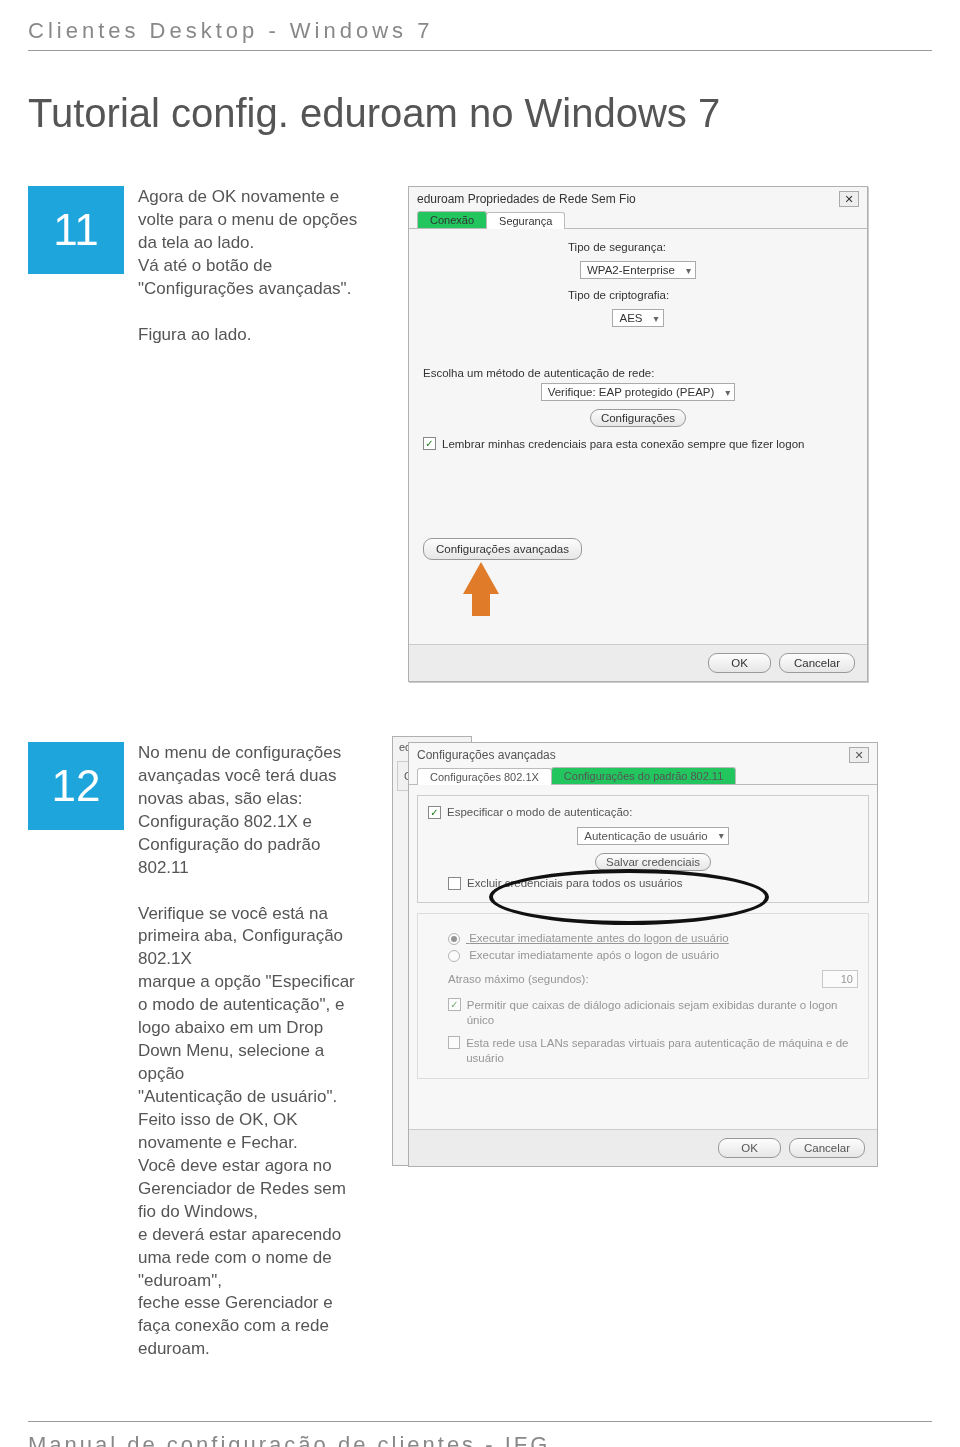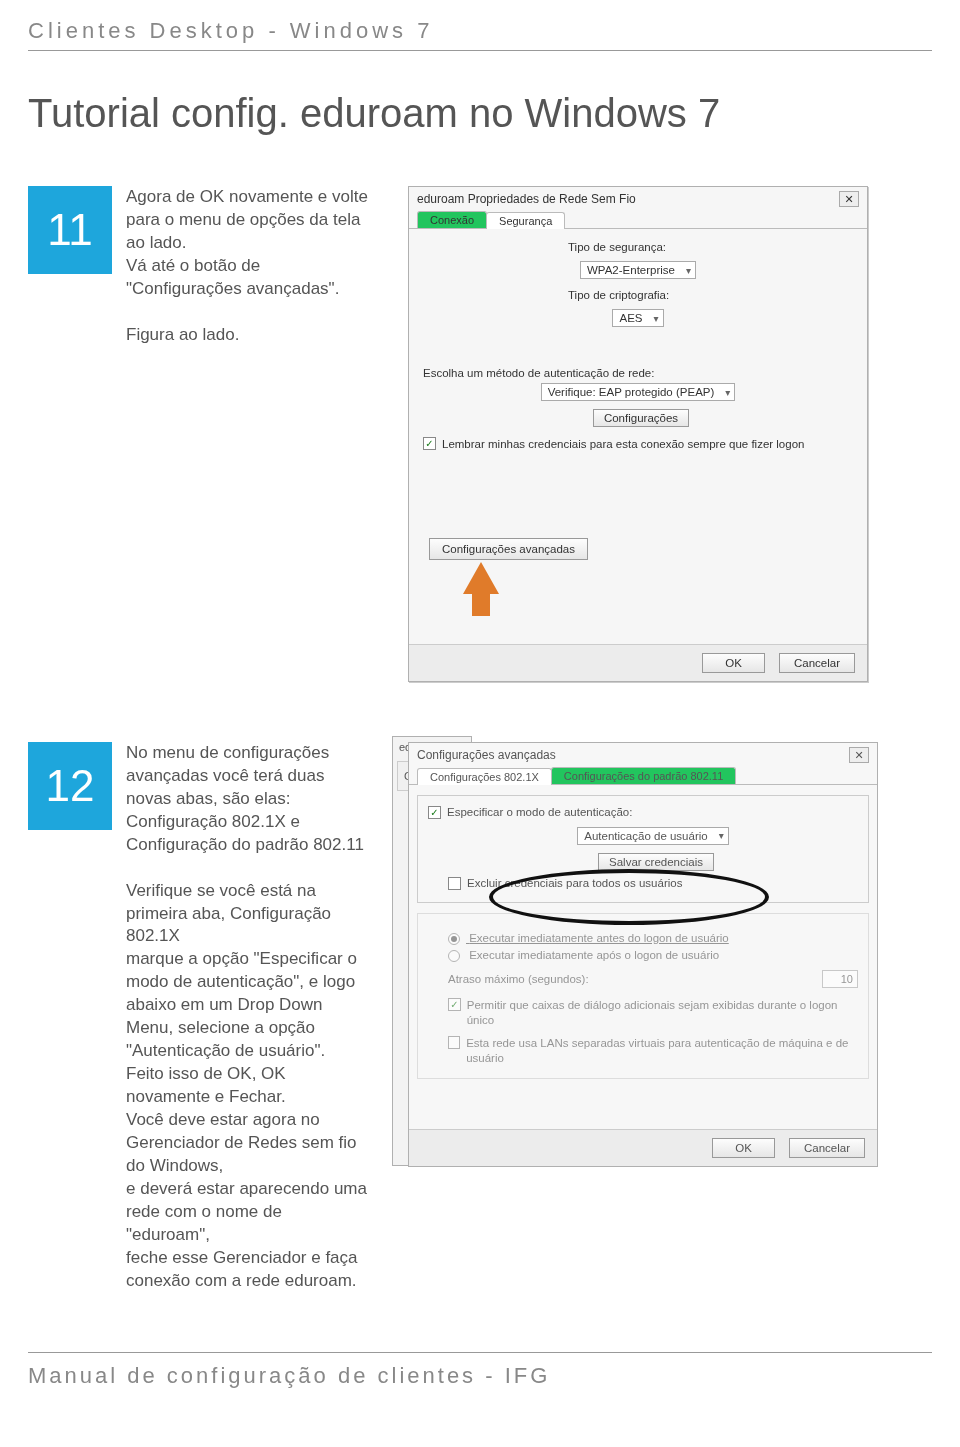--- a/index.html
+++ b/index.html
@@ -35,21 +35,21 @@
     display: flex;
     align-items: flex-start;
     gap: 14px;
     flex: 0 0 340px;
   }
   .step-num {
     background: #1ea6dc;
     color: #fff;
     font-size: 44px;
     font-weight: normal;
-    width: 84px;
+    width: 96px;
     height: 88px;
     display: flex;
     align-items: center;
     justify-content: center;
   }
   .step-text {
     font-size: 17px;
     line-height: 1.35;
     color: #555;
     flex: 1;
@@ -110,22 +110,21 @@
     display:flex; align-items:center;
   }
   .dlg-select::after{
     content:"▾"; position:absolute; right:4px; color:#666; font-size:10px;
   }
   .dlg-btn {
     border:1px solid #999;
     background: linear-gradient(#fdfdfd,#e6e6e6);
     padding:2px 10px;
     font-size:11.5px;
-    border-radius:0;
-    margin-left:6px;
+    border-radius:9px;
   }
   .dlg-check{ display:flex; align-items:flex-start; gap:6px; font-size:11.5px; margin-top:6px;}
   .dlg-checkbox{
     width:13px;height:13px;border:1px solid #888;background:#fff;
     display:inline-flex;align-items:center;justify-content:center;
     font-size:10px;color:#1a7a1a;
   }
   .dlg-footer {
     display:flex; justify-content:flex-end; gap:8px;
     padding:8px 12px; background:#ececec; border-top:1px solid #ccc;

